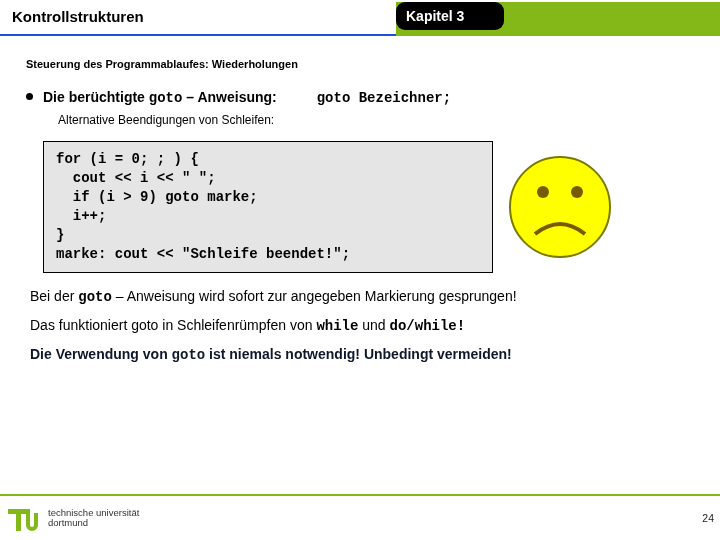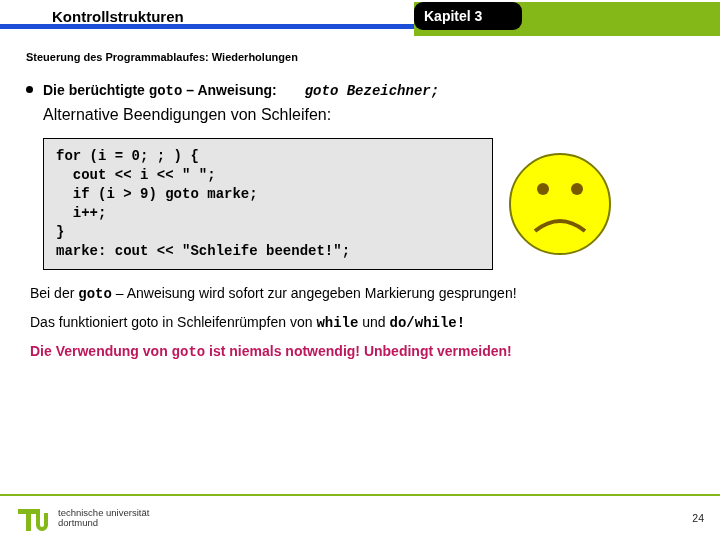--- a/index.html
+++ b/index.html
@@ -1,36 +1,36 @@
 <!DOCTYPE html>
 <html><head>
 <meta charset="utf-8">
 <style>
   * { box-sizing: border-box; margin: 0; padding: 0; }
   body { width: 720px; height: 540px; font-family: Arial, sans-serif; background: #fff; position: relative; }
-  .header { display: flex; height: 29px; border-bottom: 5px solid #1d4ed8; padding-left: 40px; }
+  .header { display: flex; height: 36px; border-bottom: 2px solid #1d4ed8; }
   .header-left { flex: 0 0 55%; padding: 8px 12px; font-weight: bold; font-size: 15px; }
   .header-right { flex: 1; background: #84b818; height: 34px; margin-top: 2px; }
   .chapter-box { background: #000; color: #fff; padding: 6px 40px 6px 10px; font-weight: bold; font-size: 14px; display: inline-block; border-radius: 9px; }
   .content { padding: 22px 26px 0 26px; }
   .subtitle { font-weight: bold; font-size: 11px; margin-bottom: 18px; }
   .bullet-row { display: flex; align-items: flex-start; margin-bottom: 6px; }
   .bullet { width: 7px; height: 7px; background: #000; border-radius: 50%; margin-right: 10px; margin-top: 5px; flex-shrink: 0; }
   .bullet-text { font-size: 14px; font-weight: bold; line-height: 1.3; }
   .normal { font-weight: normal; }
   .mono { font-family: "Courier New", monospace; font-weight: bold; }
-  .syntax { margin-left: 24px; font-style: italic; }
-  .alt-line { font-size: 16px; margin-left: 17px; margin-bottom: 14px; margin-top: 6px; }
+  .syntax { margin-left: 36px; }
+  .alt-line { font-size: 12px; margin-left: 32px; margin-bottom: 14px; margin-top: 6px; }
   .codewrap { display: flex; align-items: center; margin-left: 17px; margin-bottom: 14px; }
   .codebox { background: #e5e5e5; border: 1px solid #000; padding: 8px 12px; font-family: "Courier New", monospace; font-weight: bold; font-size: 14px; line-height: 1.35; white-space: pre; width: 450px; }
   .smiley { margin-left: 12px; }
   .smiley svg { display: block; }
   .para { font-size: 14px; margin-left: 4px; margin-bottom: 10px; line-height: 1.3; }
-  .red { color: #be185d; font-weight: bold; }
-  .footer { position: absolute; bottom: 0; width: 100%; height: 46px; border-top: 2px solid #84b818; display: flex; align-items: center; justify-content: space-between; padding: 0 16px; }
+  .red { color: #0f172a; font-weight: bold; }
+  .footer { position: absolute; bottom: 0; width: 100%; height: 46px; border-top: 2px solid #84b818; display: flex; align-items: center; justify-content: space-between; padding: 0 6px; }
   .logo { display: flex; align-items: center; }
   .logomark { width: 36px; height: 30px; margin-right: 6px; }
   .logotext { font-size: 9.5px; line-height: 1.1; color: #333; }
   .footright { text-align: right; font-size: 10.5px; color: #222; line-height: 1.2; }
 </style>
 </head>
 <body>
 
 <div class="header">
   <div class="header-left">Kontrollstrukturen</div>

